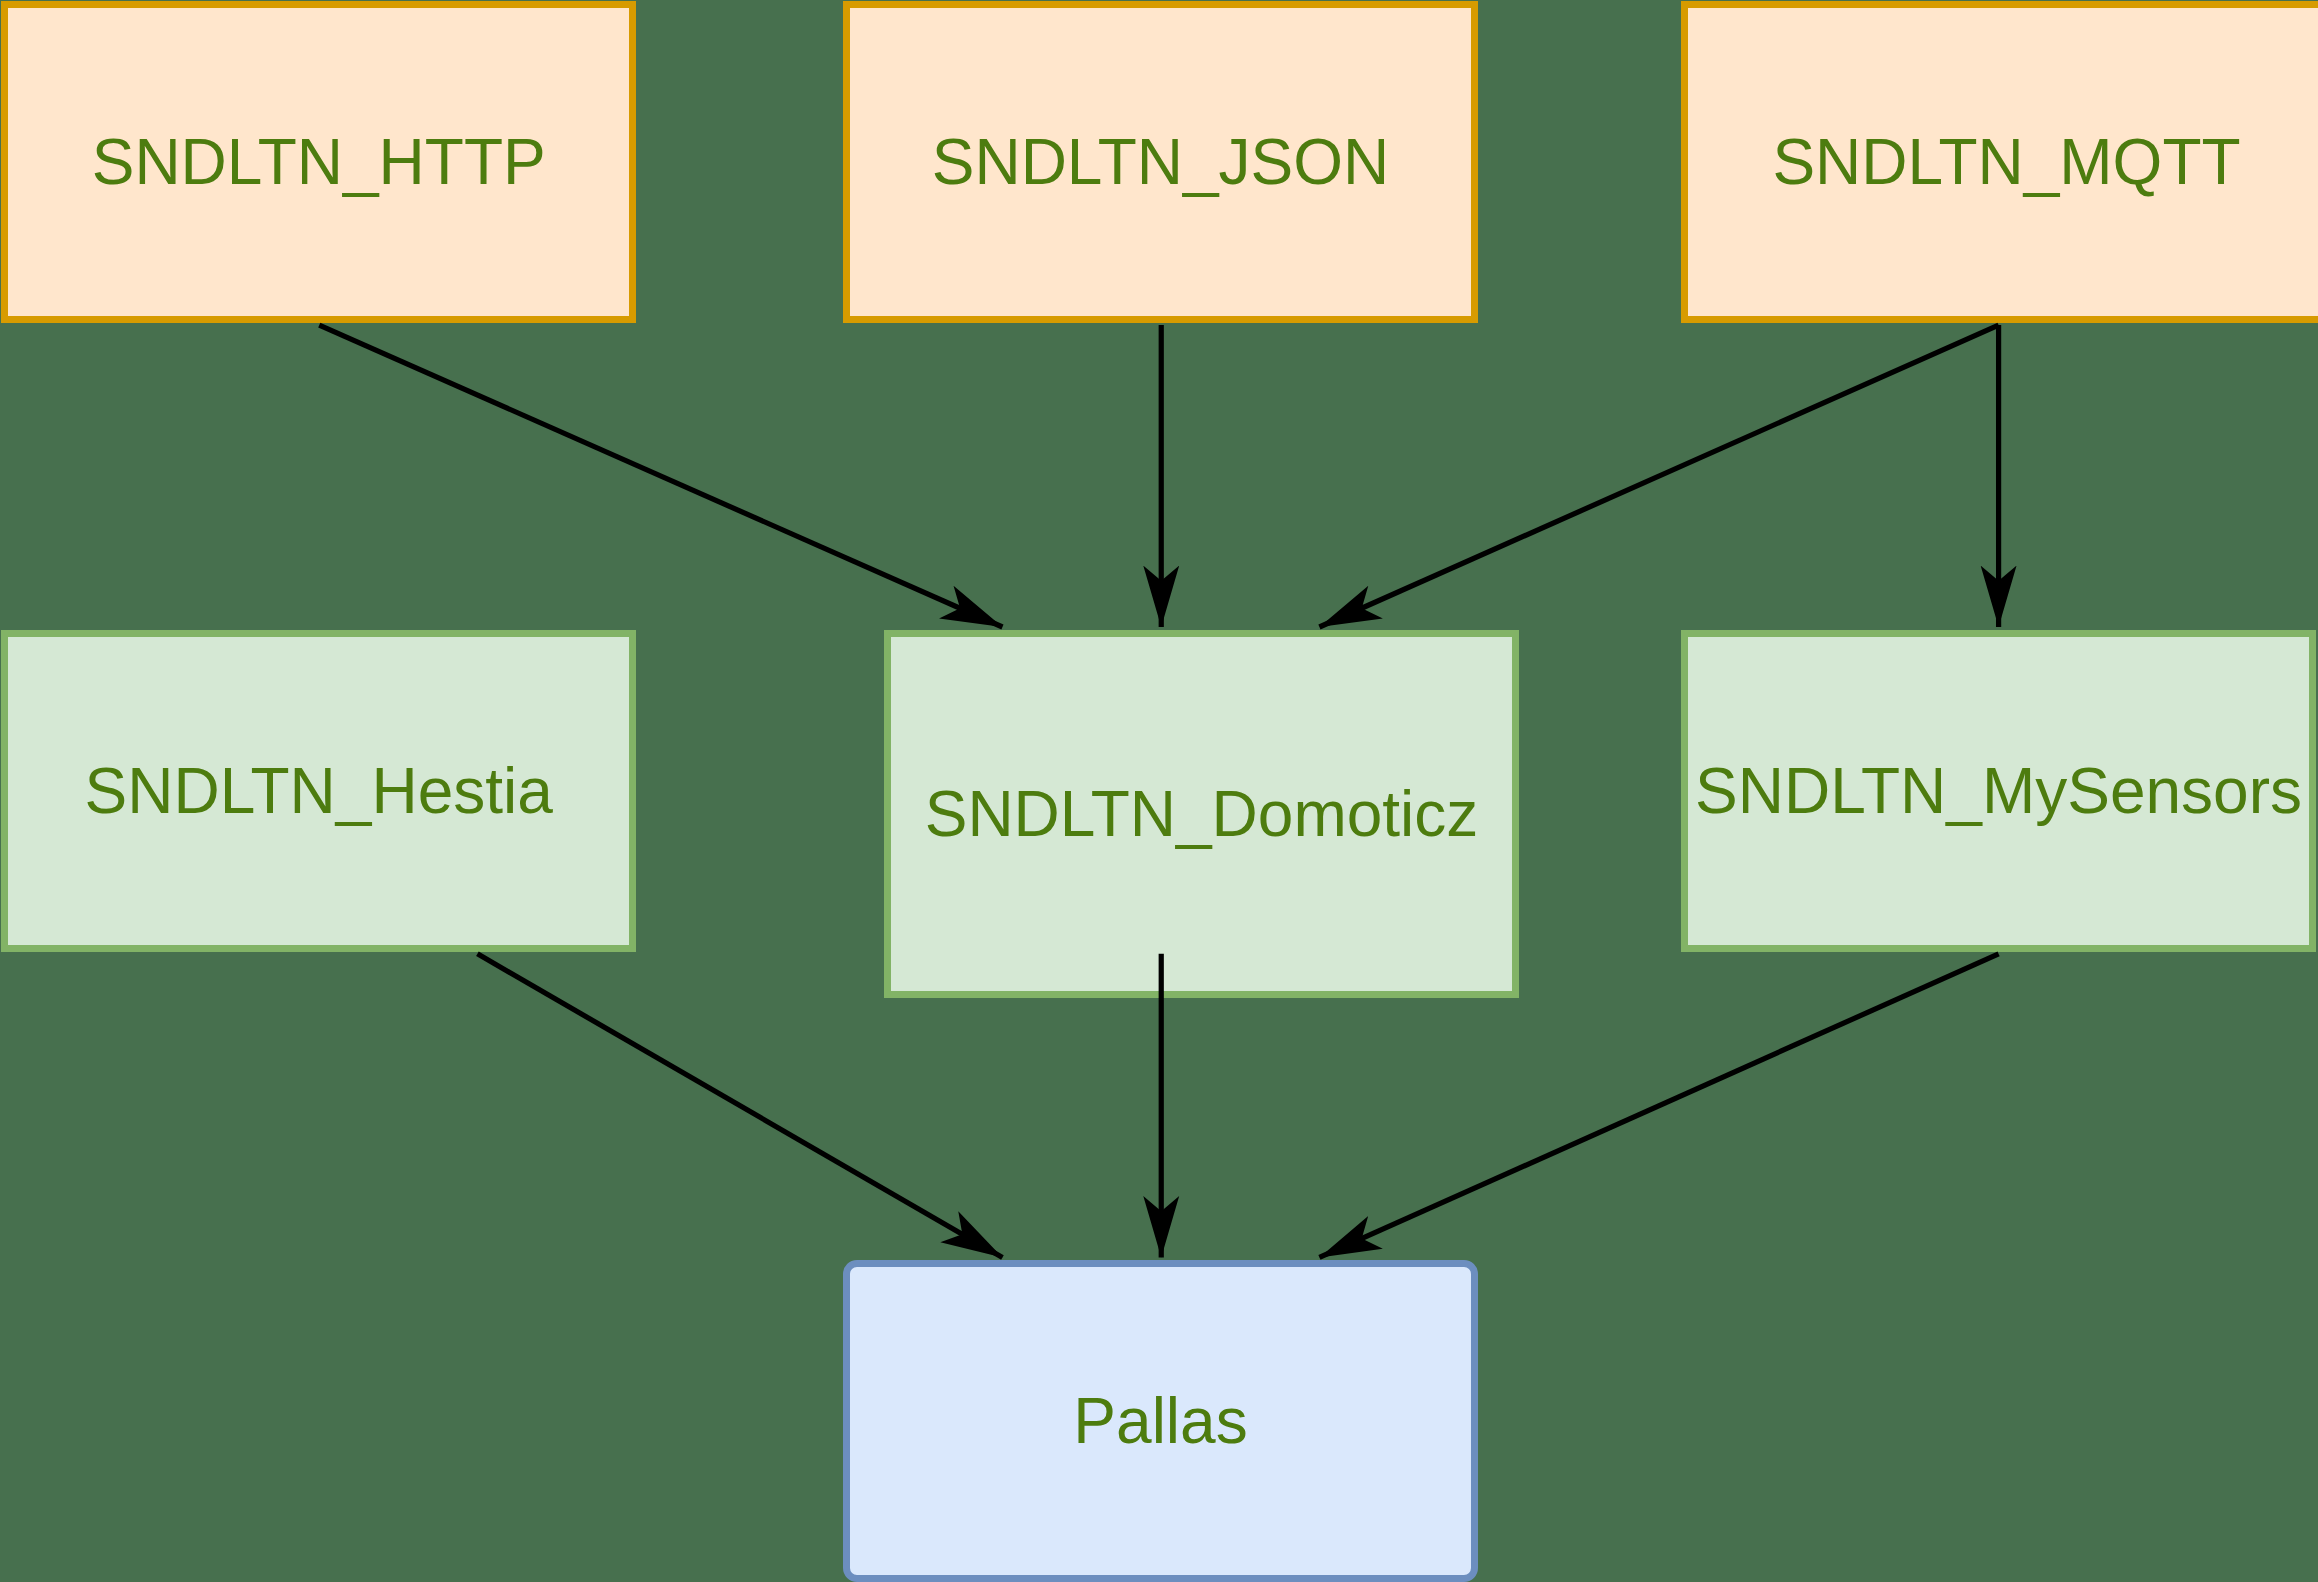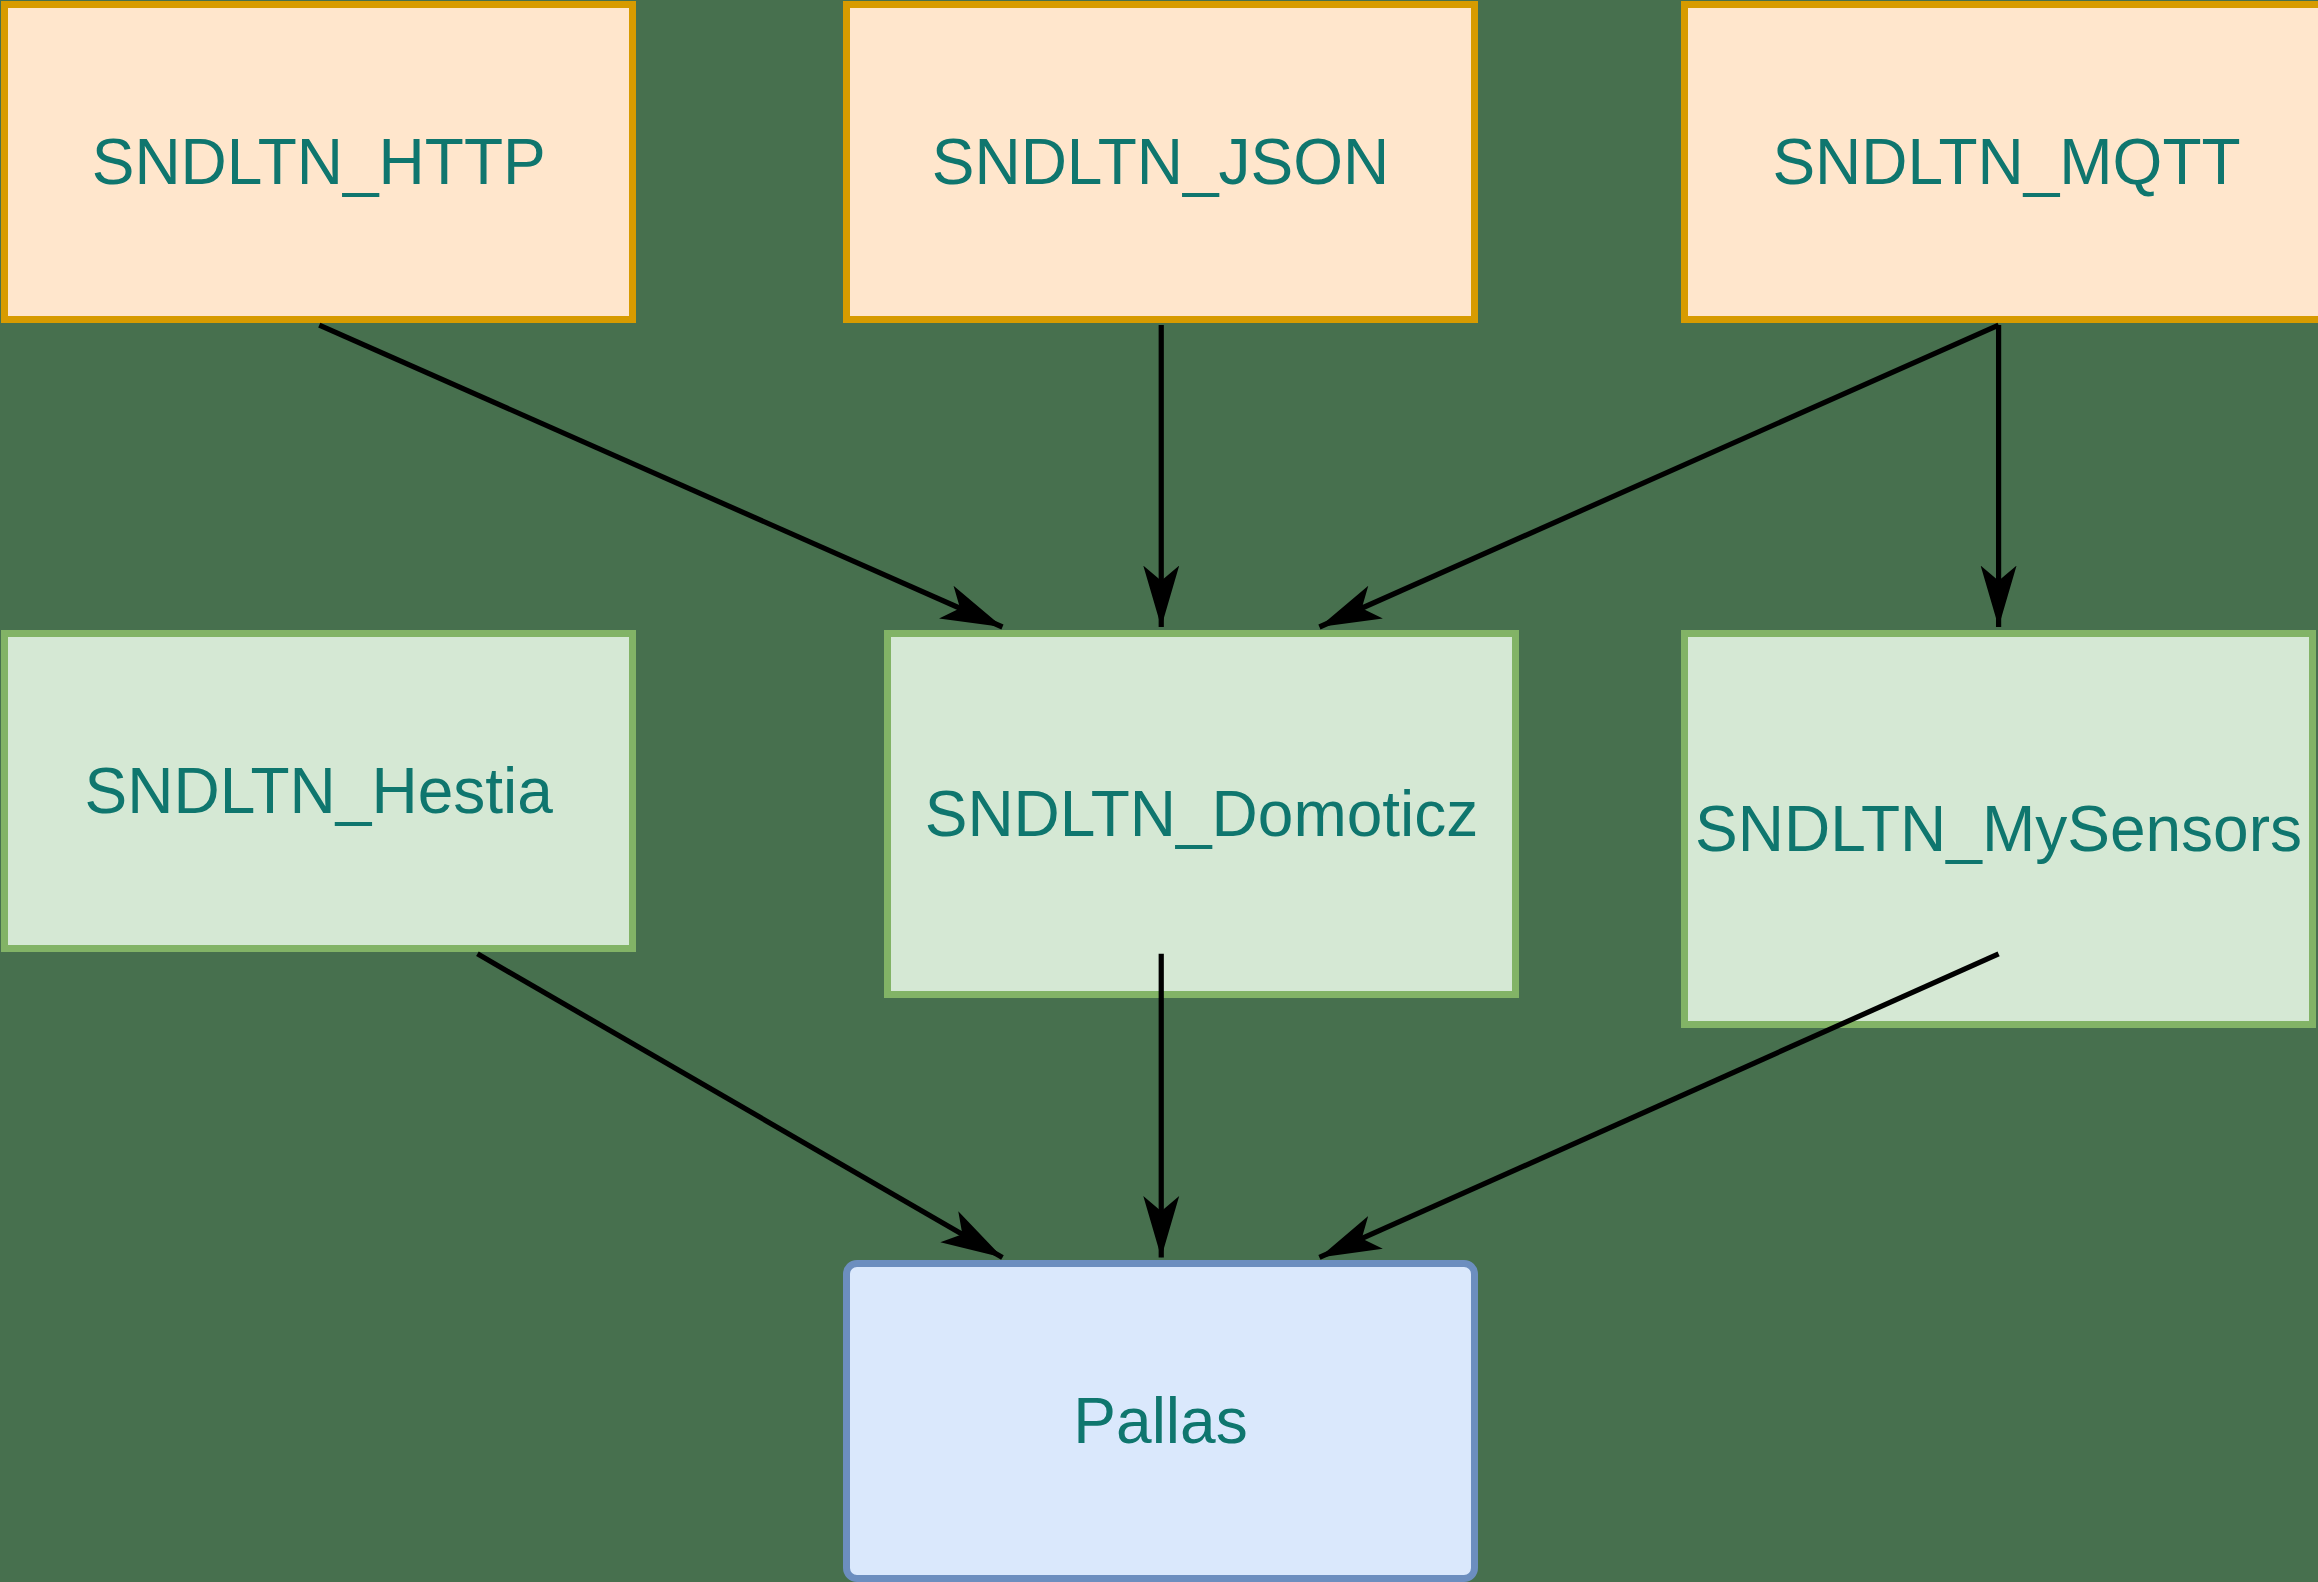--- a/index.html
+++ b/index.html
@@ -14,31 +14,31 @@
   }
   .node{
     position:absolute;
     box-sizing:border-box;
     border:7px solid #000;
     display:flex;
     align-items:center;
     justify-content:center;
     font-size:64px;
     line-height:1.2;
-    color:#0f766e;
+    color:#4d7c0f;
     white-space:nowrap;
     text-align:center;
   }
   
   #n-0{left:1.2px;   top:1.2px;    width:635px;height:322px;}
   #n-1{left:843px;top:1.2px;    width:635px;height:322px;}
   #n-2{left:1681px;top:1.2px;    width:651px;height:322px;}
   #n-3{left:1.2px;   top:630px; width:635px;height:322px;align-items:center;}
   #n-4{left:884px;top:630px; width:635px;height:368px;}
-  #n-5{left:1681px;top:630px; width:635px;height:398px;}
+  #n-5{left:1681px;top:630px; width:635px;height:322px;}
   #n-6{left:843px;top:1260px; width:635px;height:322px;}
   svg.edges{
     position:absolute;left:0;top:0;width:2319px;height:1582px;
     pointer-events:none;
   }
 </style>
 </head>
 <body style="background: rgb(71, 112, 78);">
 
 <div class="canvas">

